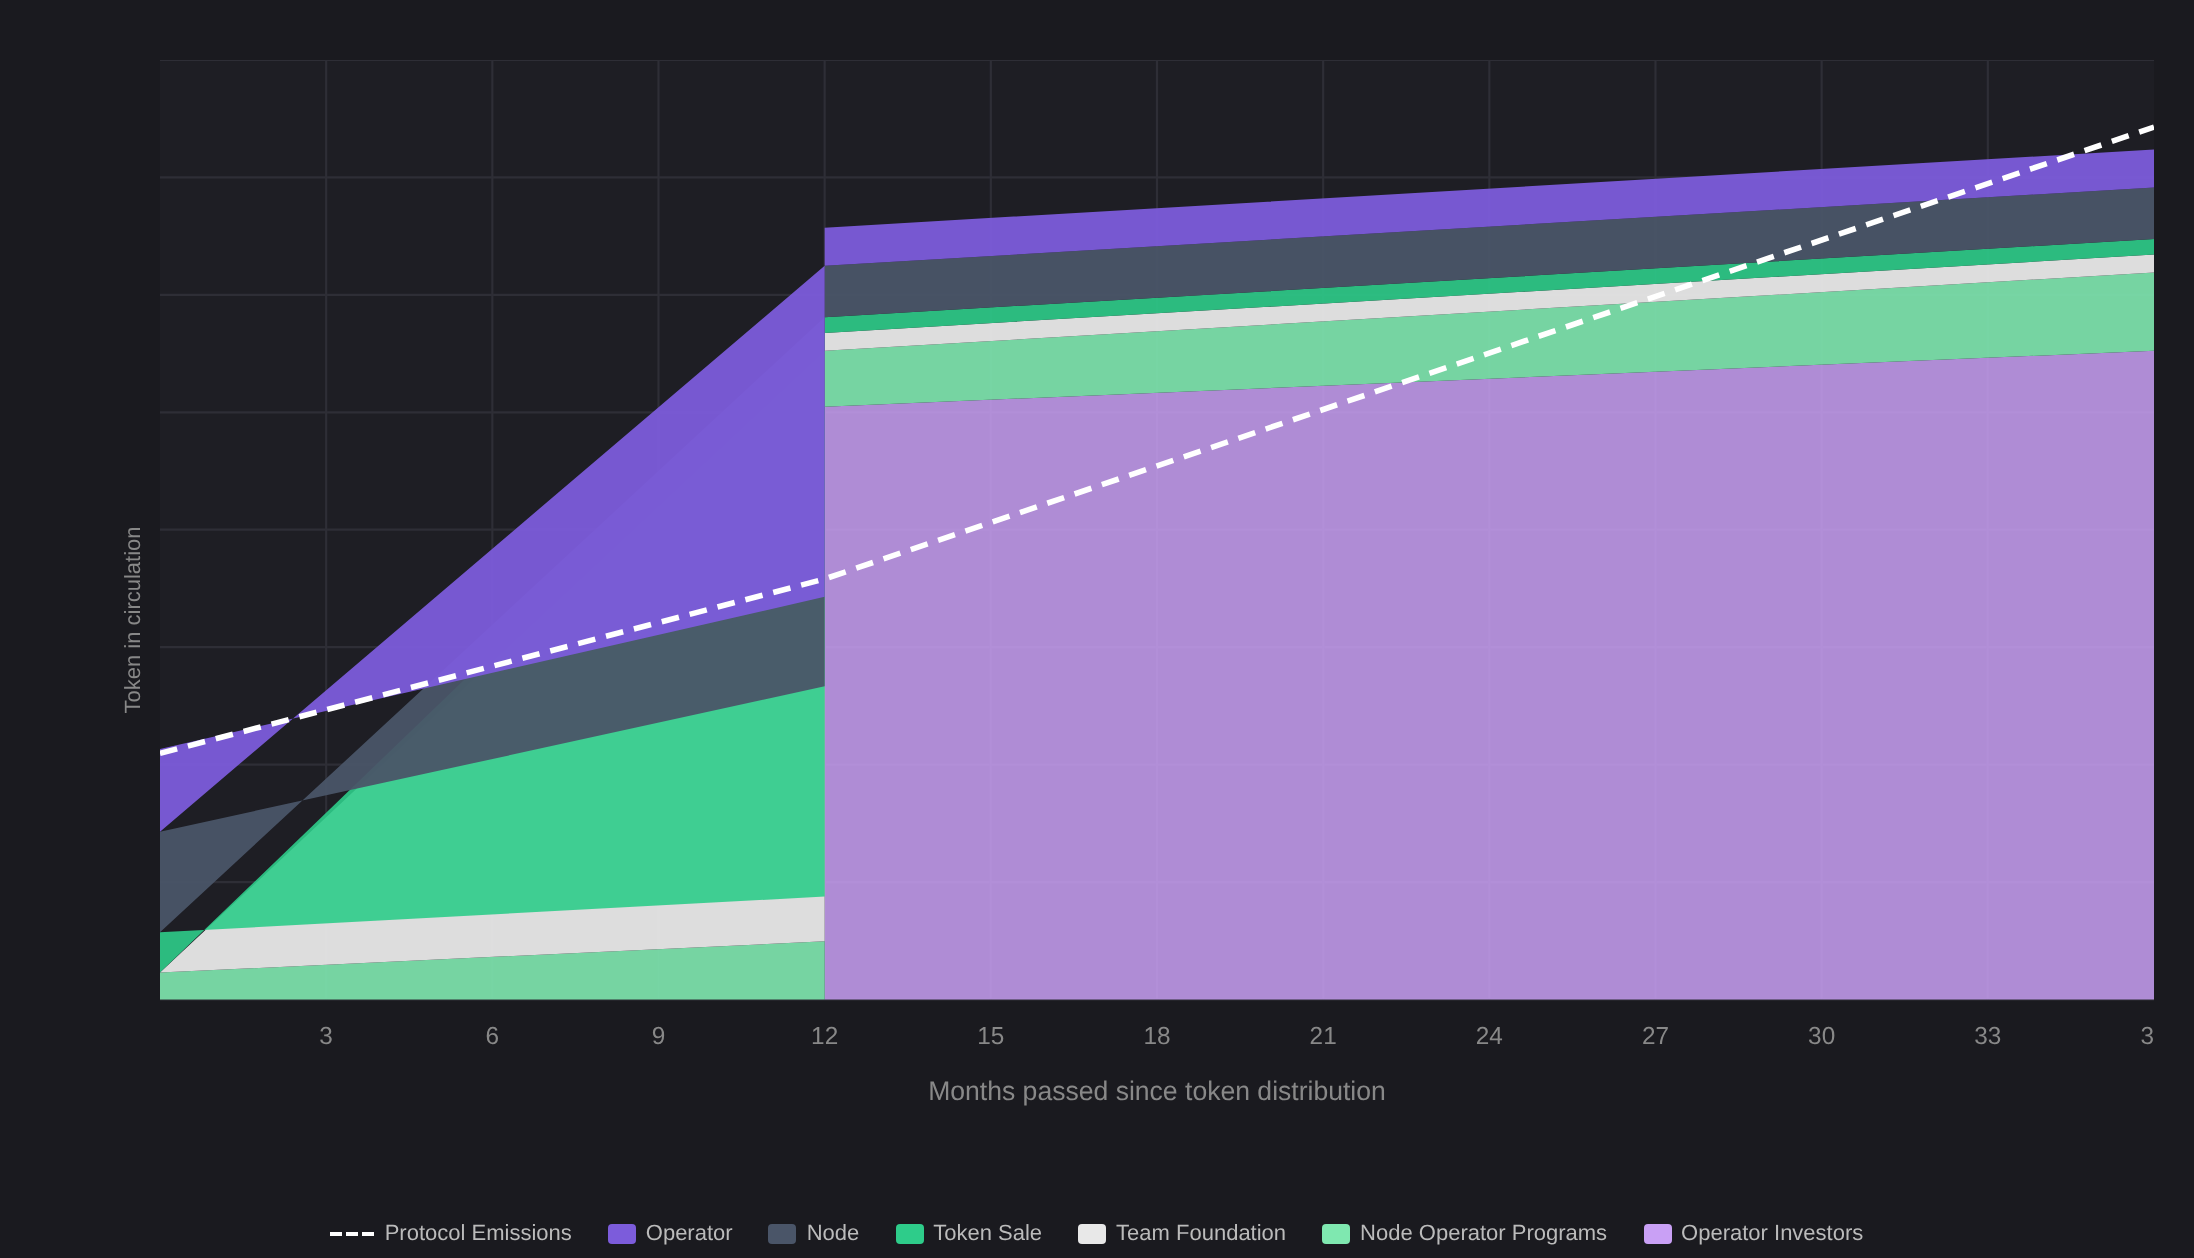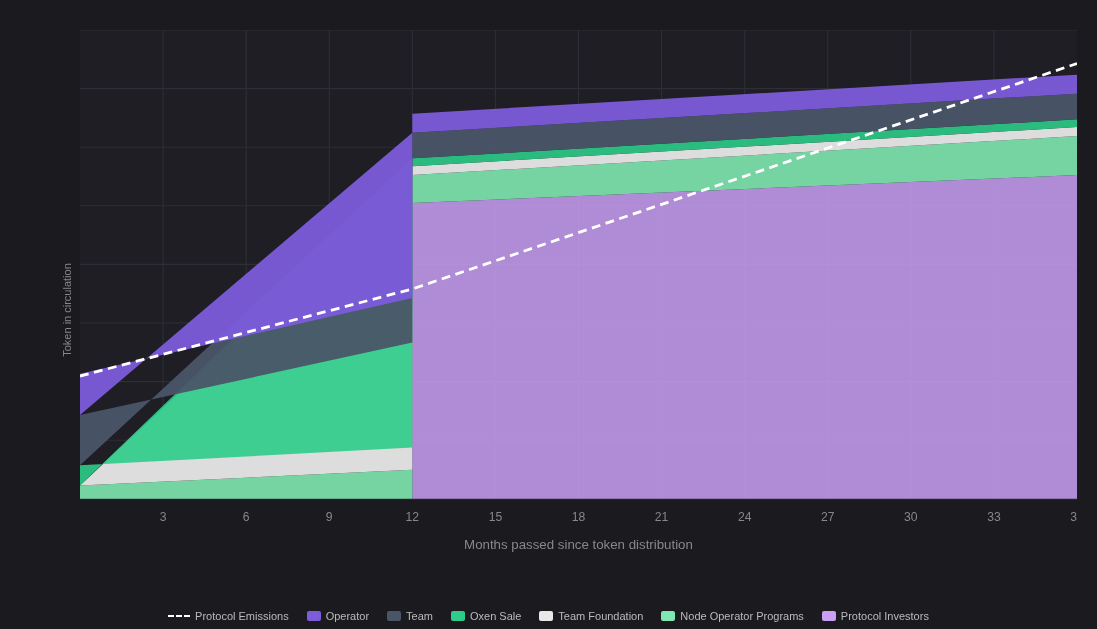--- a/index.html
+++ b/index.html
@@ -202,32 +202,32 @@
     <div class="legend-item">
       <div class="legend-dashed"></div>
       <span>Protocol Emissions</span>
     </div>
     <div class="legend-item">
       <div class="legend-swatch" style="background:#7c5cdb;"></div>
       <span>Operator</span>
     </div>
     <div class="legend-item">
       <div class="legend-swatch" style="background:#4a5568;"></div>
-      <span>Team</span>
+      <span>Node</span>
     </div>
     <div class="legend-item">
       <div class="legend-swatch" style="background:#2ecc8a;"></div>
-      <span>Oxen Sale</span>
+      <span>Token Sale</span>
     </div>
     <div class="legend-item">
       <div class="legend-swatch" style="background:#e8e8e8;"></div>
       <span>Team Foundation</span>
     </div>
     <div class="legend-item">
       <div class="legend-swatch" style="background:#7fe8b0;"></div>
       <span>Node Operator Programs</span>
     </div>
     <div class="legend-item">
       <div class="legend-swatch" style="background:#c9a0f5;"></div>
-      <span>Protocol Investors</span>
+      <span>Operator Investors</span>
     </div>
   </div>
 </div>
 
 </body></html>

